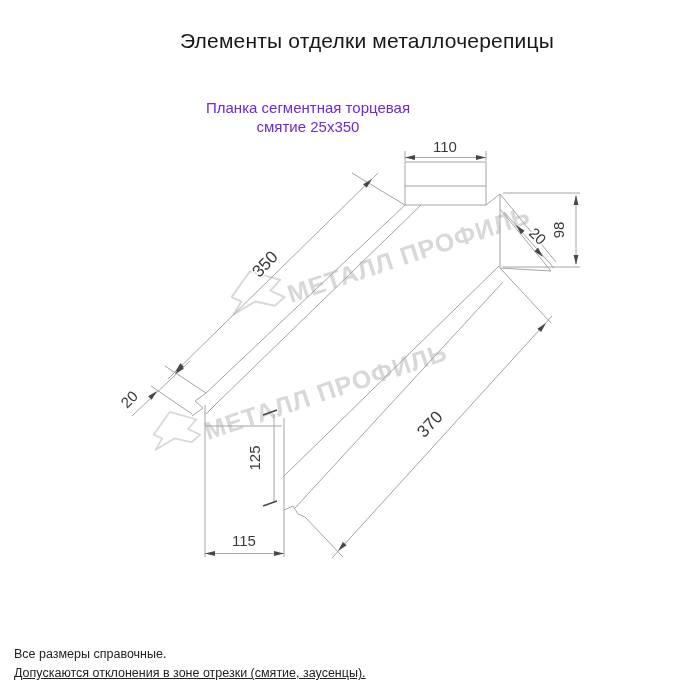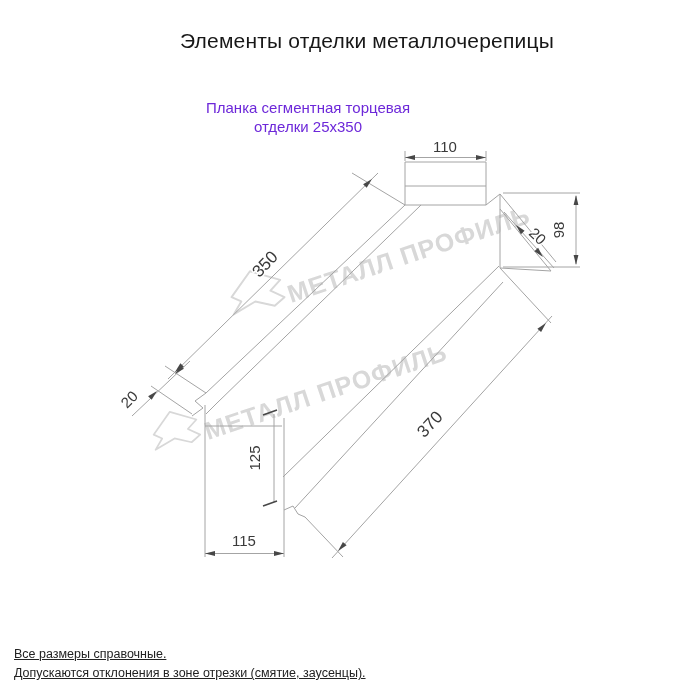--- a/index.html
+++ b/index.html
@@ -15,33 +15,33 @@
   .product-name{
     position:absolute;left:0;width:616px;text-align:center;
     font-size:15px;color:#6d28d9;
   }
   .product-name.l1{top:99px;}
   .product-name.l2{top:118px;}
   .drawing-wrap{position:absolute;top:0;left:0;}
   .footer-note{
     position:absolute;left:14px;font-size:12.5px;color:#222222;
   }
-  .footer-note.l1{top:647px;text-decoration:underline;}
+  .footer-note.l1{top:647px;}
   .footer-note.l2{top:666px;text-decoration:underline;}
   svg text{font-family:"Liberation Sans","DejaVu Sans",sans-serif;}
   .dim-text{fill:#3a3a3a;font-size:15px;paint-order:stroke;stroke:#ffffff;stroke-width:3px;}
   .dim-text.big{font-size:17px;}
   .wm-text{fill:#d8d8d8;font-size:25px;font-weight:bold;letter-spacing:1px;}
 </style>
 </head>
 <body>
 
 <div class="page-title">Элементы отделки металлочерепицы</div>
 <div class="product-name l1">Планка сегментная торцевая</div>
-<div class="product-name l2">отделки 25х350</div>
+<div class="product-name l2">смятие 25х350</div>
 
 <div class="drawing-wrap">
 <svg width="700" height="700" viewBox="0 0 700 700">
 
   <g transform="translate(224,268) scale(1.08)" fill="none" stroke="#d8d8d8" stroke-width="1.8" stroke-linejoin="round">
     <path d="M7,27 L24,3 L52,11 L43,21 L56,27 L47,35 L29,31 L9,43 L16,31 Z"></path>
   </g>
   <text class="wm-text" transform="translate(291,303) rotate(-18.5)">МЕТАЛЛ ПРОФИЛЬ</text>
 
   <g transform="translate(147,409) scale(0.95)" fill="none" stroke="#d8d8d8" stroke-width="1.8" stroke-linejoin="round">

